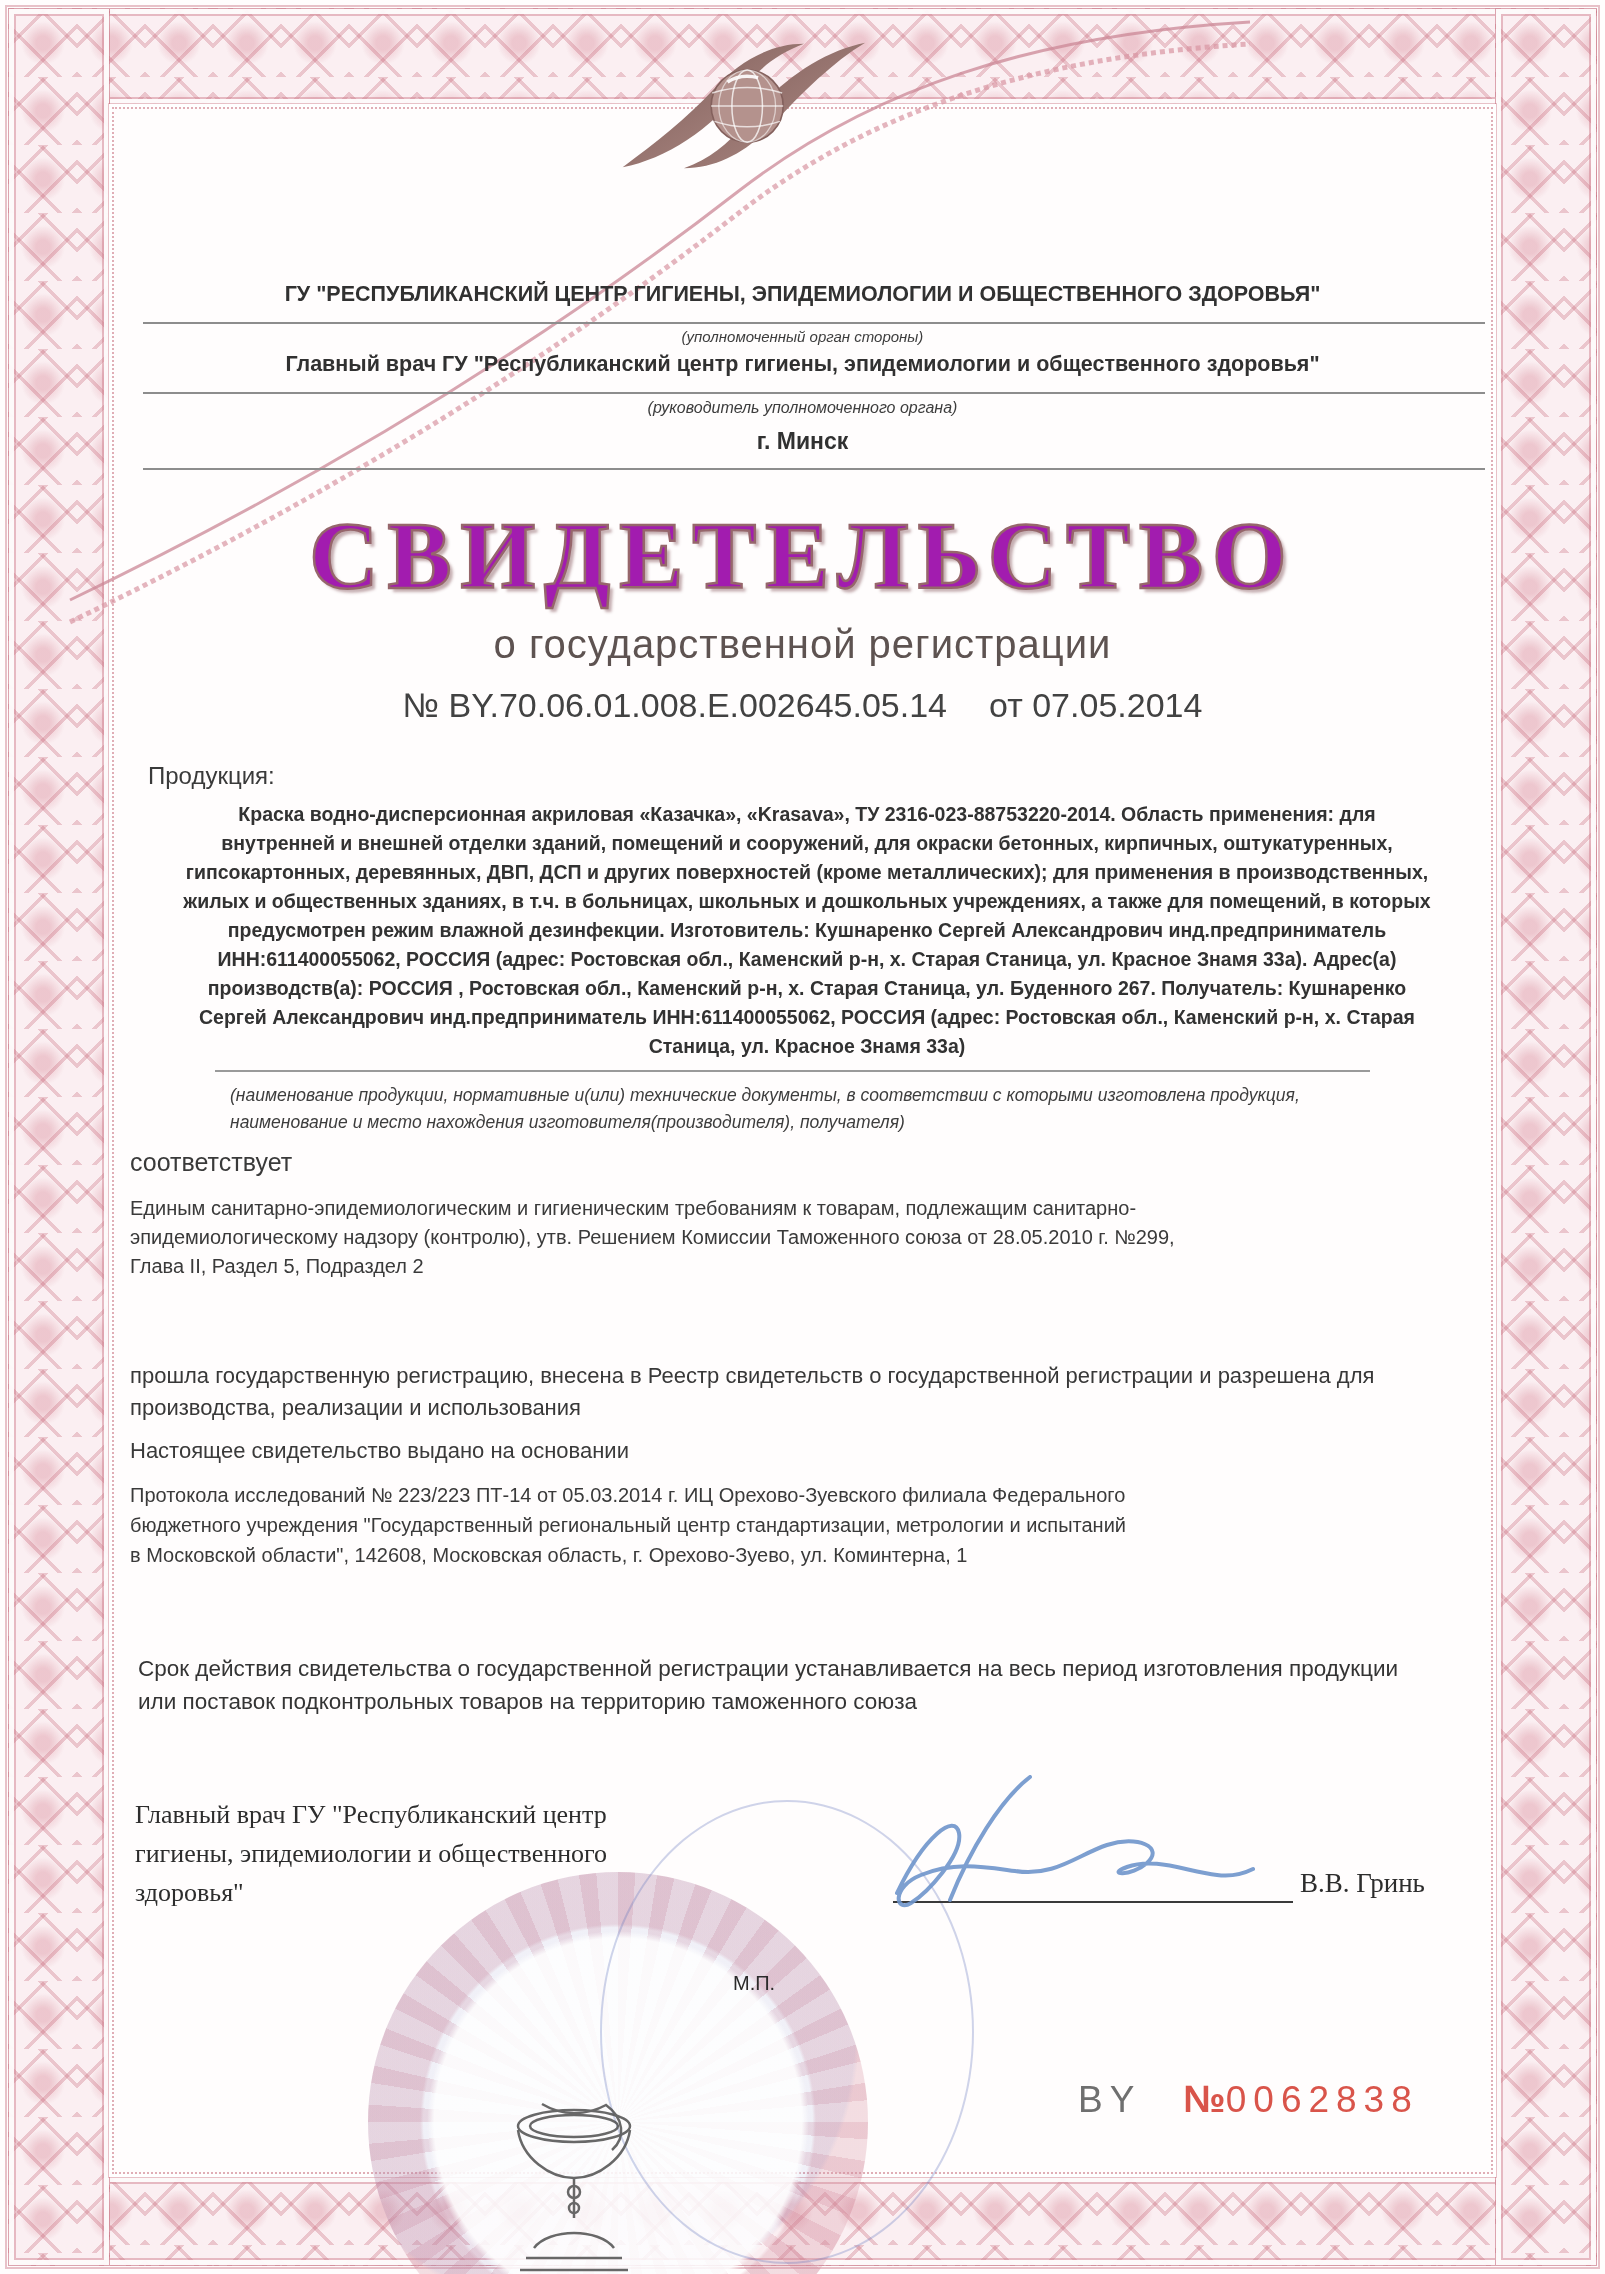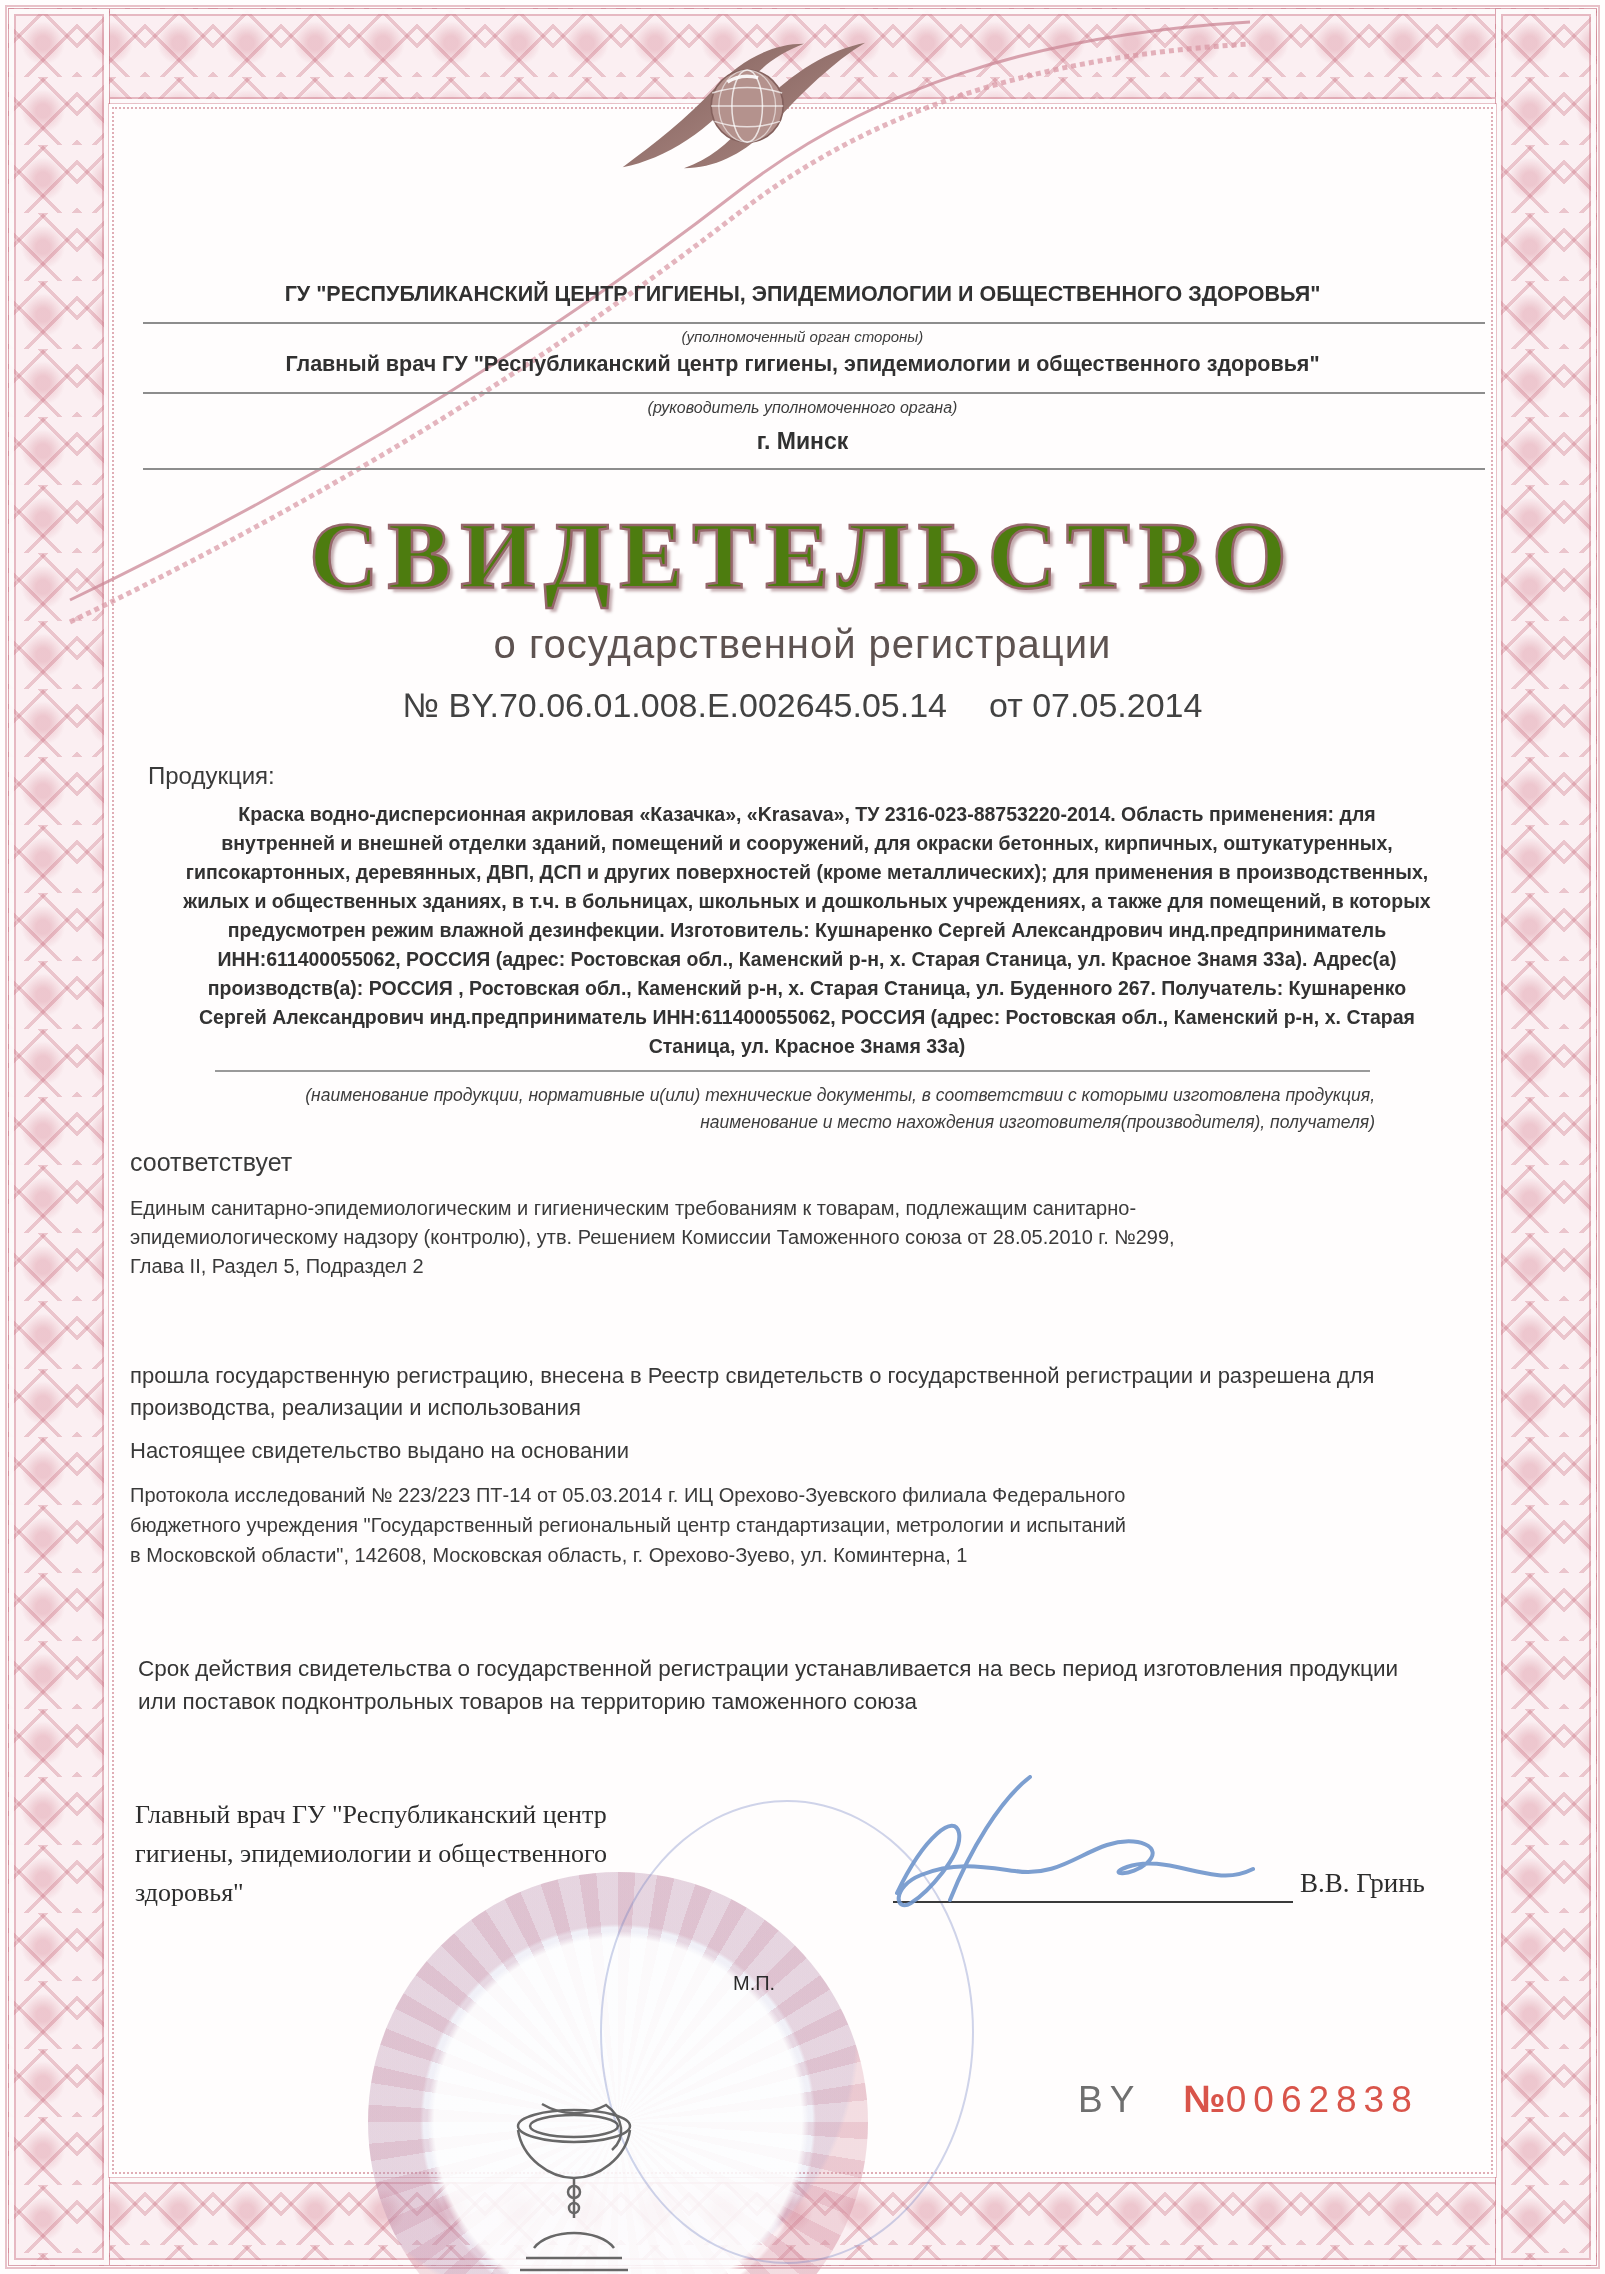--- a/index.html
+++ b/index.html
@@ -39,34 +39,34 @@
   .emblem{left:610px; top:34px; width:270px; height:142px; z-index:3;}
   .t-center{left:115px; width:1375px; text-align:center; z-index:4;}
   .union-title{top:193px; font-family:"Liberation Serif", serif; font-size:31px; letter-spacing:2px; color:#4e4440;}
   .states-line{top:243px; font-family:"Liberation Serif", serif; font-size:28px; color:#4c443e; letter-spacing:0.5px;}
   .org-line{top:282px; font-size:21.5px; font-weight:bold; color:#313131;}
   .rule{position:absolute; height:2px; background:#8d8d8d; z-index:4;}
   .caption{font-style:italic; color:#3d3d3d; z-index:4;}
 
   .cert-title{
     top:500px; font-family:"Liberation Serif", serif; font-weight:bold;
-    font-size:96px; letter-spacing:9px; color:#4d7c0f;
+    font-size:96px; letter-spacing:9px; color:#a21caf;
     -webkit-text-stroke:2.5px #96666b;
     text-shadow:4px 4px 3px rgba(125,75,82,0.45);
   }
   .cert-subtitle{top:622px; font-size:40px; color:#5e5351; letter-spacing:1px;}
   .number-row{top:686px; font-size:34px; color:#424242; z-index:4;}
   .number-row span{display:inline-block;}
   .number-gap{width:42px;}
 
   
   .lbl{color:#3a3a3a; z-index:4;}
   .product-label{left:148px; top:762px; font-size:24px;}
   .product-text{left:182px; top:800px; width:1250px; font-size:19.5px; font-weight:bold; line-height:29px; text-align:center; color:#323232; z-index:4;}
-  .product-caption{left:230px; top:1082px; width:1145px; font-size:17.5px; line-height:27px; text-align:right;}
+  .product-caption{left:230px; top:1082px; width:1145px; font-size:17.5px; line-height:27px; text-align:left;}
   .conforms-label{left:130px; top:1148px; font-size:25px;}
   .conforms-text{left:130px; top:1194px; width:1090px; font-size:20px; line-height:29px; color:#3a3a3a; z-index:4;}
   .registered-text{left:130px; top:1360px; width:1270px; font-size:22px; line-height:32px; color:#383838; z-index:4;}
   .basis-label{left:130px; top:1438px; font-size:22px;}
   .basis-text{left:130px; top:1480px; width:1000px; font-size:20px; line-height:30px; color:#3a3a3a; z-index:4;}
   .validity-text{left:138px; top:1652px; width:1290px; font-size:22.5px; line-height:33px; color:#343434; z-index:4;}
 
   
   .signer-title{left:135px; top:1795px; width:500px; font-family:"Liberation Serif", serif; font-size:26px; line-height:39px; color:#2d2d2d; z-index:4;}
   .signature-svg{left:855px; top:1775px; width:450px; height:135px; z-index:4;}

